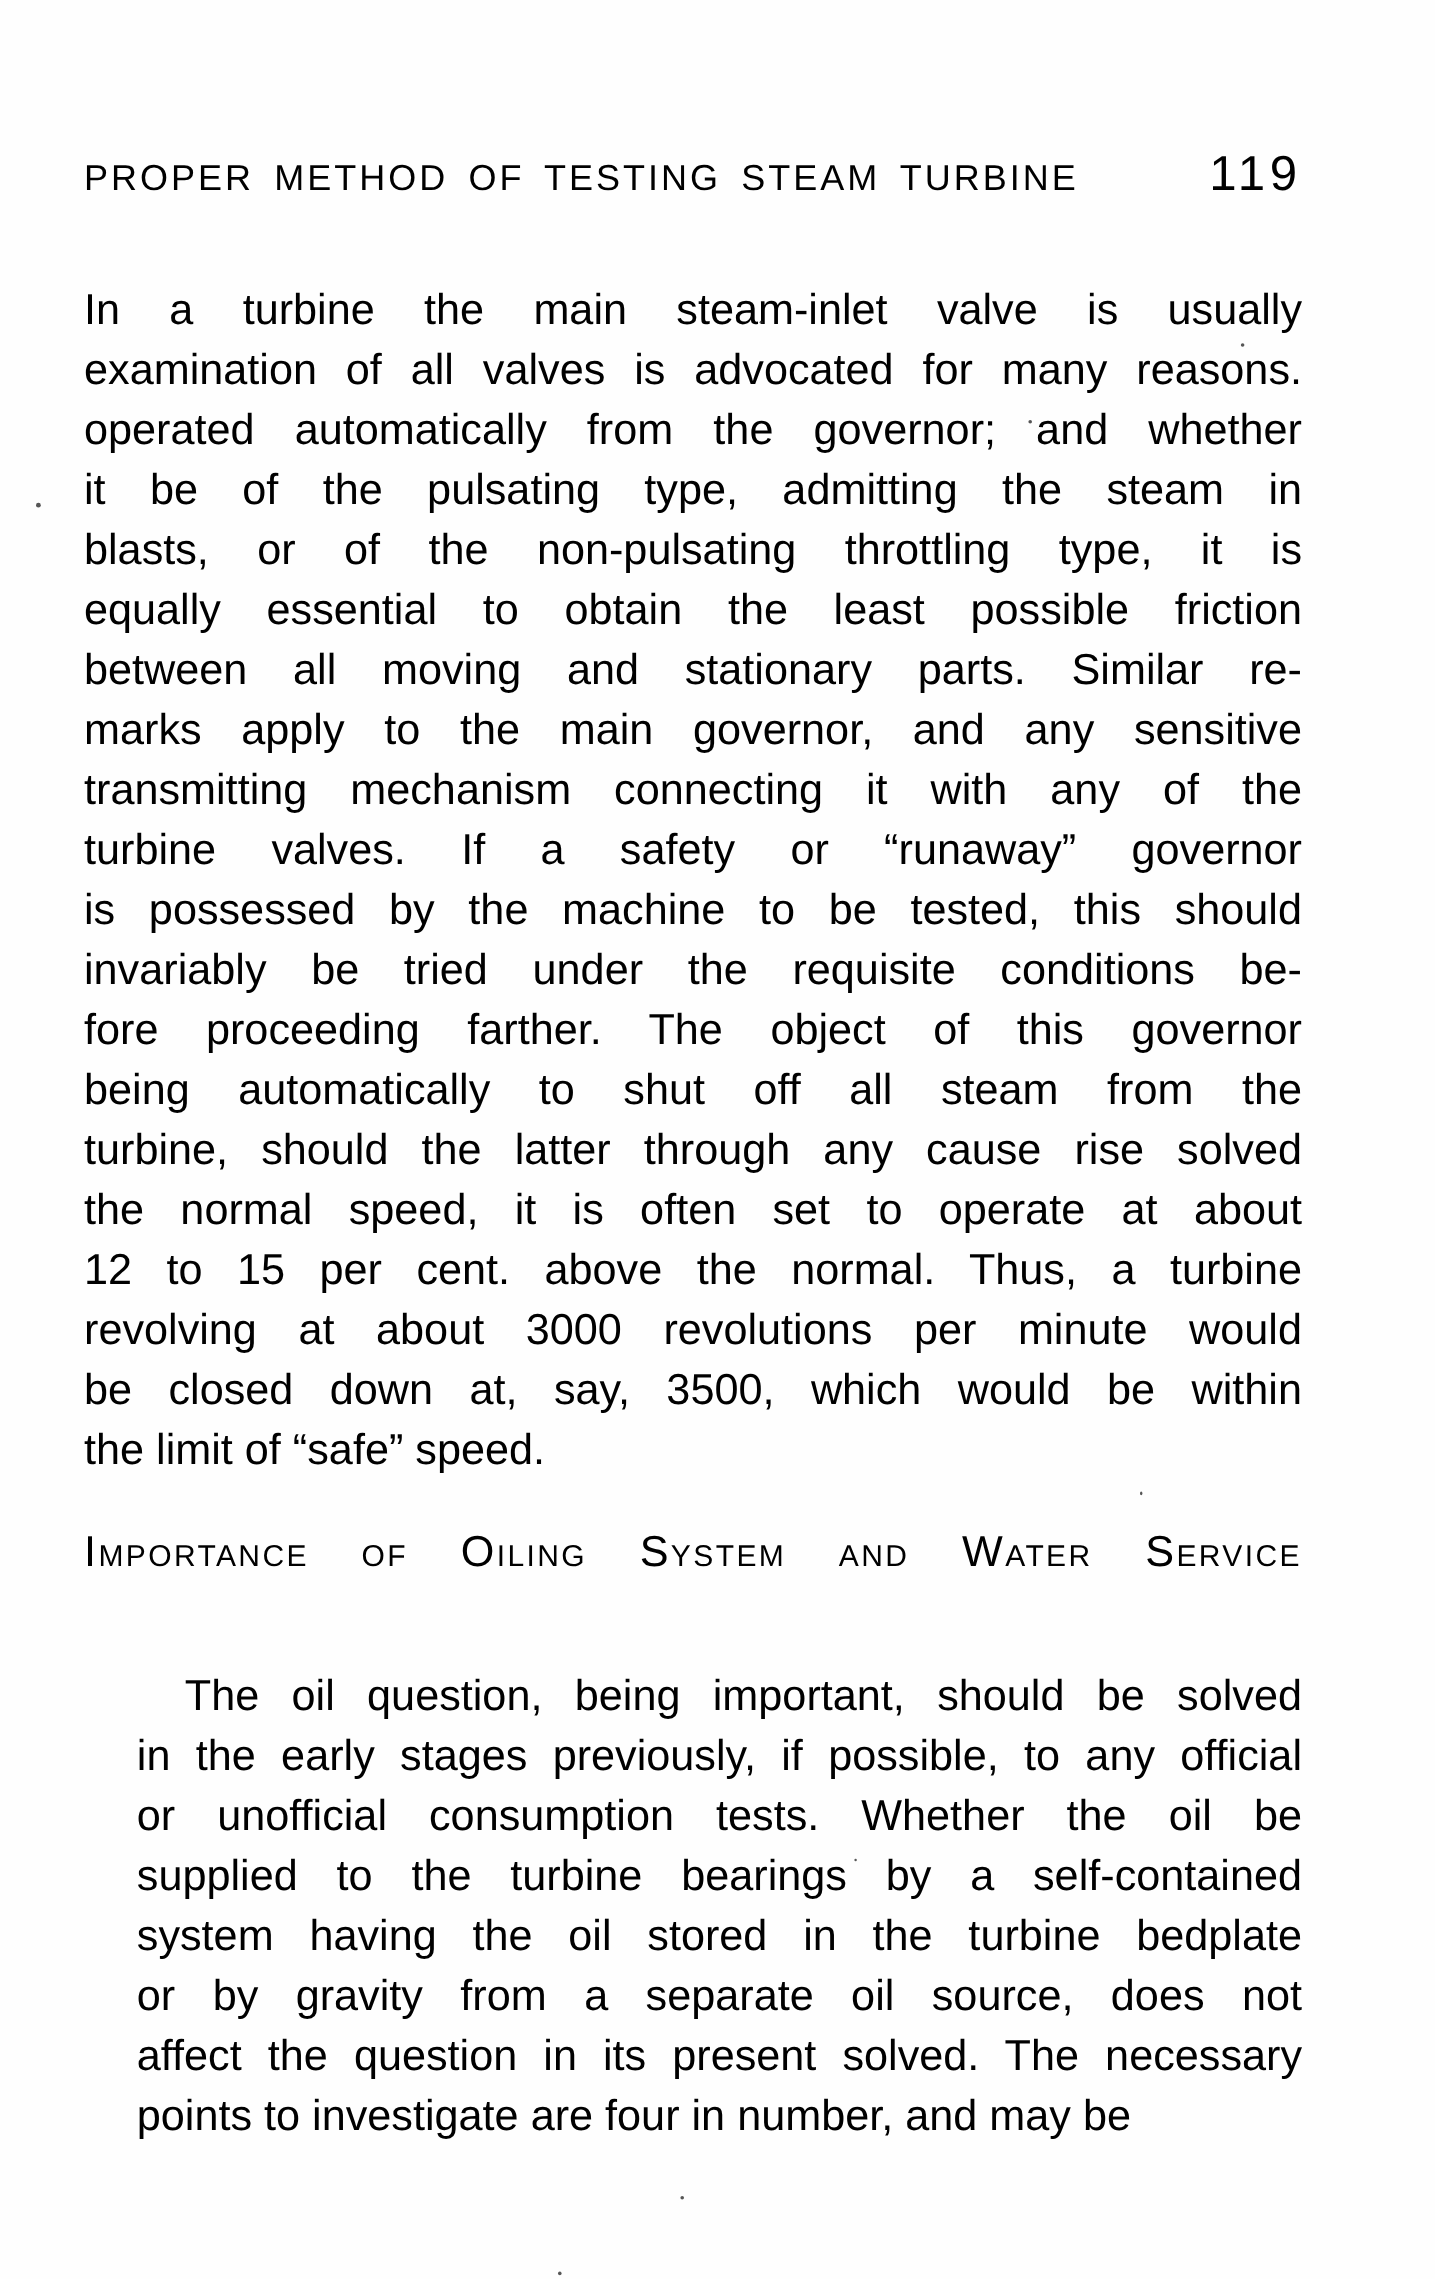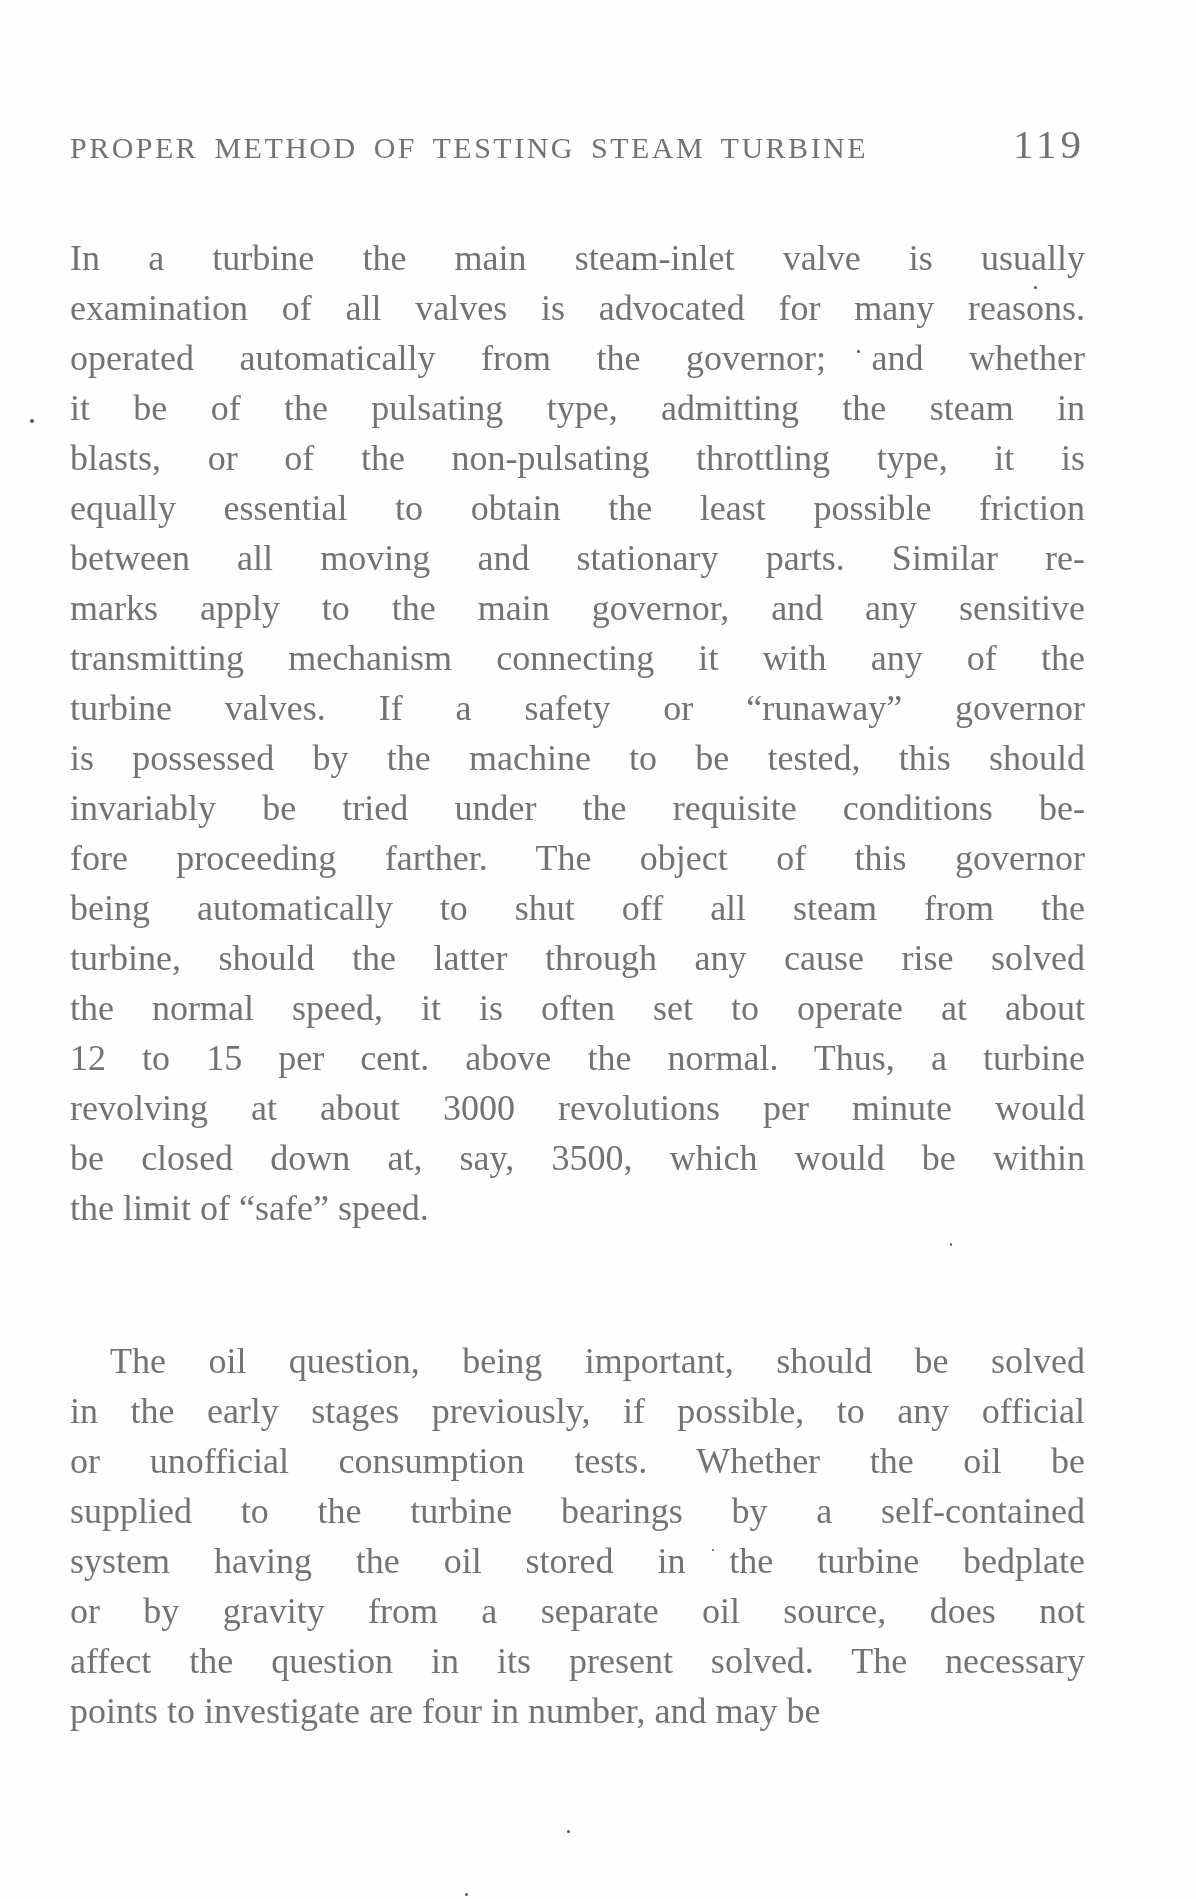--- a/index.html
+++ b/index.html
@@ -1,22 +1,22 @@
 <!DOCTYPE html>
 <html><head>
 <meta charset="utf-8">
 <style>
   html, body { margin: 0; padding: 0; background: #ffffff; }
   .page {
     position: relative;
     width: 1196px;
     height: 1899px;
     background: #fefefe;
-    color: #737373;
-    font-family: Liberation Serif, serif;
+    color: #000000;
+    font-family: Liberation Sans, sans-serif;
     overflow: hidden;
   }
   
   .running-head {
     position: absolute;
     left: 70px;
     right: 111px;
     top: 124px;
     display: flex;
     justify-content: space-between;
@@ -34,21 +34,21 @@
   }
   
   .bodyblock {
     position: absolute;
     left: 70px;
     right: 111px;
     font-size: 36px;
     line-height: 50px;
   }
   .para1 { top: 233px; }
-  .para2 { top: 1336px; }
+  .para2 { top: 1388px; margin-left: 44px; }
   .tline {
     text-align: justify;
     text-align-last: justify;
     white-space: normal;
   }
   .bodyblock .tline:last-child { text-align-last: left; }
   .para2 .tline:first-child { text-indent: 40px; }
   
   .section-heading {
     position: absolute;
@@ -104,20 +104,21 @@
       <div class="tline">fore proceeding farther. The object of this governor</div>
       <div class="tline">being automatically to shut off all steam from the</div>
       <div class="tline">turbine, should the latter through any cause rise solved</div>
       <div class="tline">the normal speed, it is often set to operate at about</div>
       <div class="tline">12 to 15 per cent. above the normal. Thus, a turbine</div>
       <div class="tline">revolving at about 3000 revolutions per minute would</div>
       <div class="tline">be closed down at, say, 3500, which would be within</div>
       <div class="tline">the limit of “safe” speed.</div>
     </div>
 
+  <div class="section-heading">Importance of Oiling System and Water Service</div>
 
   <div class="bodyblock para2">
       <div class="tline">The oil question, being important, should be solved</div>
       <div class="tline">in the early stages previously, if possible, to any official</div>
       <div class="tline">or unofficial consumption tests. Whether the oil be</div>
       <div class="tline">supplied to the turbine bearings by a self-contained</div>
       <div class="tline">system having the oil stored in the turbine bedplate</div>
       <div class="tline">or by gravity from a separate oil source, does not</div>
       <div class="tline">affect the question in its present solved. The necessary</div>
       <div class="tline">points to investigate are four in number, and may be</div>

